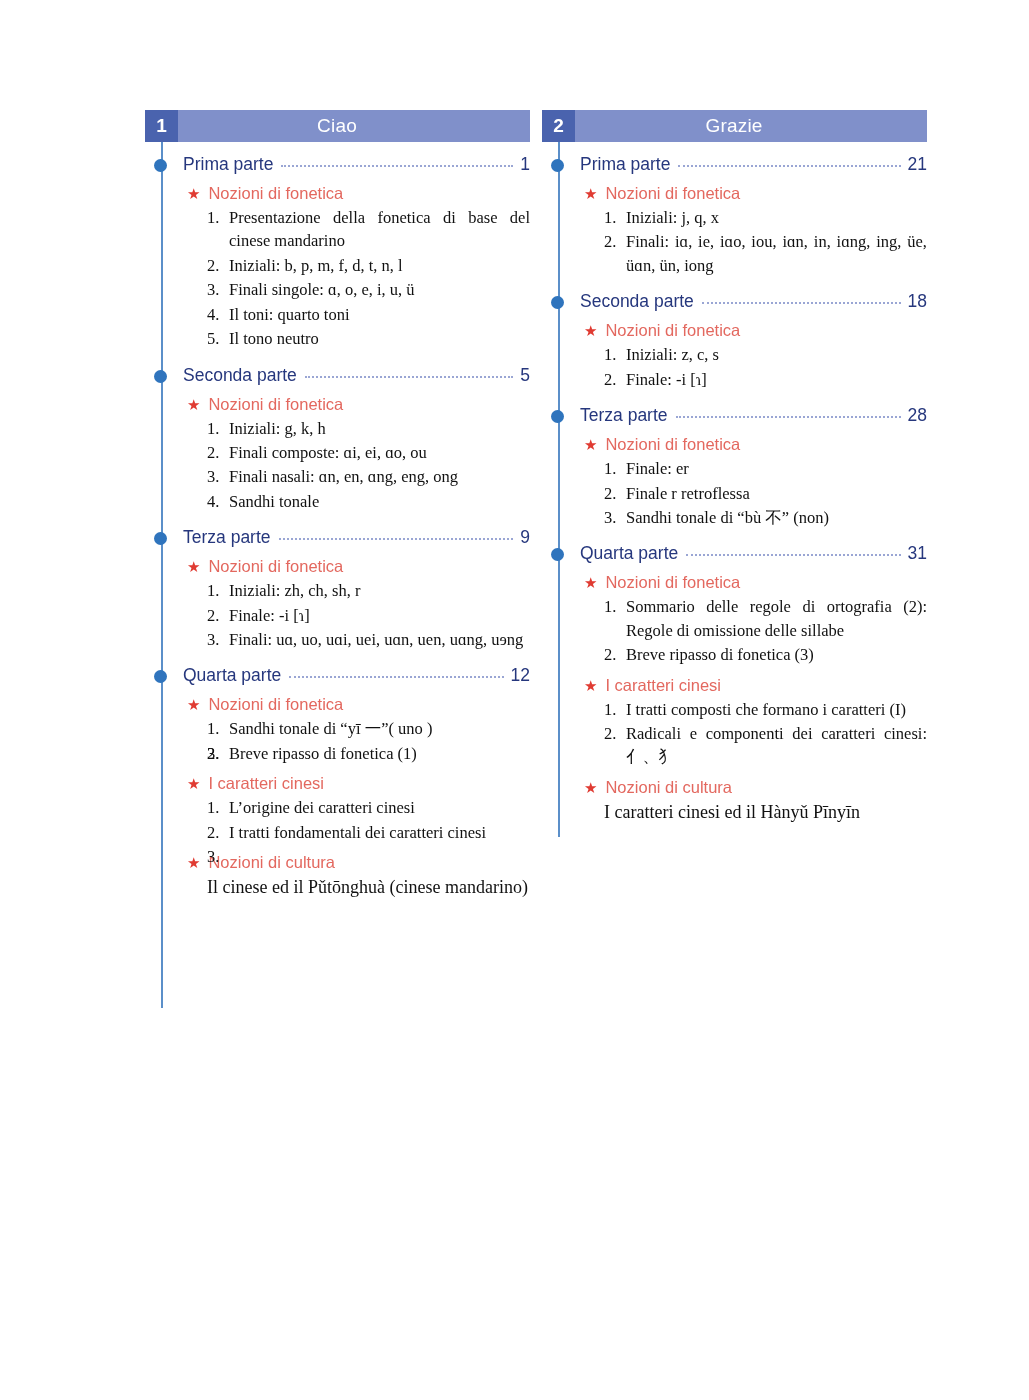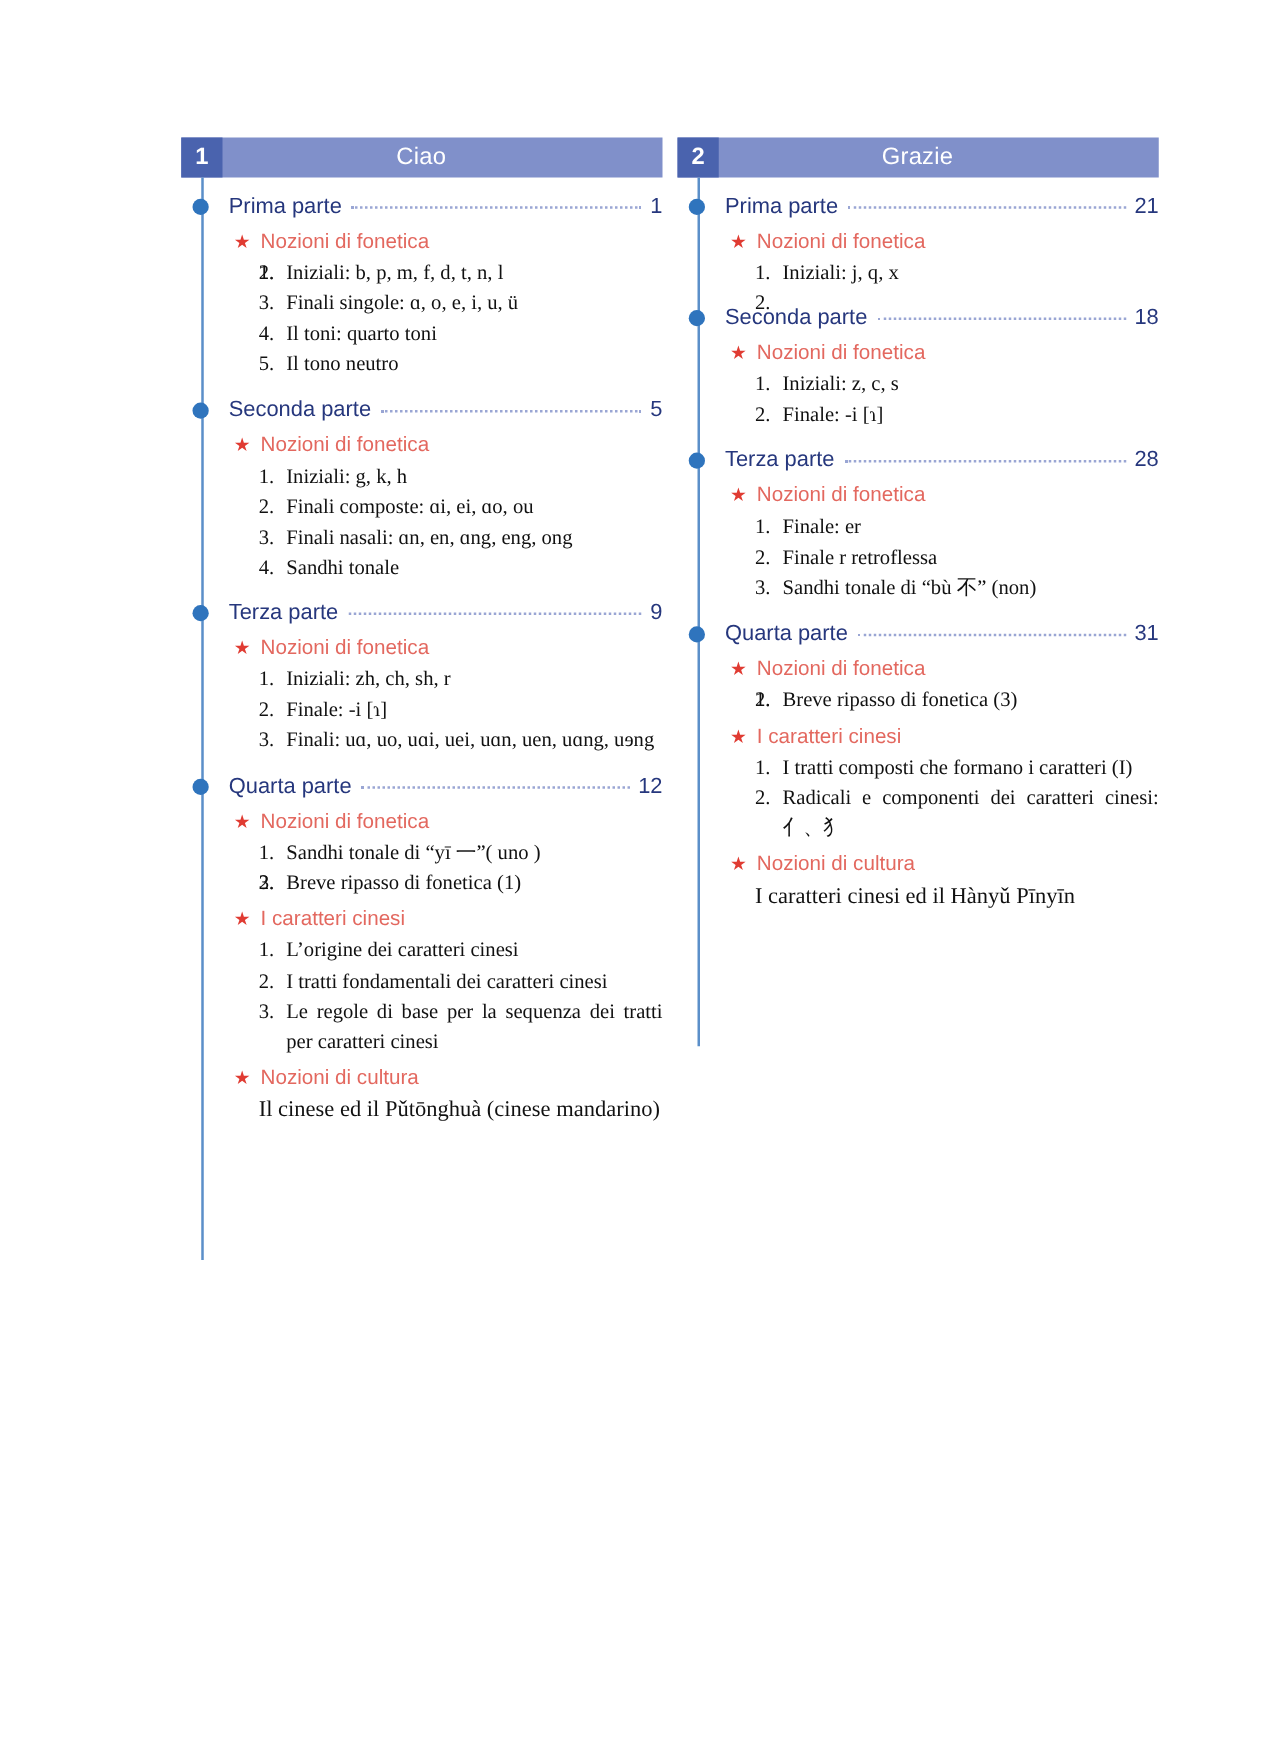--- a/index.html
+++ b/index.html
@@ -191,21 +191,21 @@
             <span class="dot"></span>
             <span class="part-label">Prima parte</span>
             <span class="part-leader"></span>
             <span class="part-page">1</span>
           </div>
           <div class="sub">
             <span class="star">★</span>
             <span>Nozioni di fonetica</span>
           </div>
           <ol class="items">
-            <li class="justify"><span class="num">1.</span></li>
+            <li class="justify"><span class="num">1.</span><span>Presentazione della fonetica di base del cinese mandarino</span></li>
             <li><span class="num">2.</span><span>Iniziali: b, p, m, f, d, t, n, l</span></li>
             <li><span class="num">3.</span><span>Finali singole: ɑ, o, e, i, u, ü</span></li>
             <li><span class="num">4.</span><span>Il toni: quarto toni</span></li>
             <li><span class="num">5.</span><span>Il tono neutro</span></li>
           </ol>
           <div class="part">
             <span class="dot"></span>
             <span class="part-label">Seconda parte</span>
             <span class="part-leader"></span>
             <span class="part-page">5</span>
@@ -250,21 +250,21 @@
             <li class="justify"><span class="num">2.</span></li>
             <li><span class="num">3.</span><span>Breve ripasso di fonetica (1)</span></li>
           </ol>
           <div class="sub">
             <span class="star">★</span>
             <span>I caratteri cinesi</span>
           </div>
           <ol class="items">
             <li><span class="num">1.</span><span>L’origine dei caratteri cinesi</span></li>
             <li><span class="num">2.</span><span>I tratti fondamentali dei caratteri cinesi</span></li>
-            <li class="justify"><span class="num">3.</span><span>Le regole di base per la sequenza dei tratti per caratteri cinesi</span></li>
+            <li class="justify"><span class="num">3.</span></li>
           </ol>
           <div class="sub">
             <span class="star">★</span>
             <span>Nozioni di cultura</span>
           </div>
           <div class="plain">Il cinese ed il Pǔtōnghuà (cinese mandarino)</div>
         </div>
       </div>
       <div class="column">
         <div class="chapter-header">
@@ -278,21 +278,21 @@
             <span class="part-label">Prima parte</span>
             <span class="part-leader"></span>
             <span class="part-page">21</span>
           </div>
           <div class="sub">
             <span class="star">★</span>
             <span>Nozioni di fonetica</span>
           </div>
           <ol class="items">
             <li><span class="num">1.</span><span>Iniziali: j, q, x</span></li>
-            <li class="justify"><span class="num">2.</span></li>
+            <li class="justify"><span class="num">2.</span><span>Finali: iɑ, ie, iɑo, iou, iɑn, in, iɑng, ing, üe, üɑn, ün, iong</span></li>
           </ol>
           <div class="part">
             <span class="dot"></span>
             <span class="part-label">Seconda parte</span>
             <span class="part-leader"></span>
             <span class="part-page">18</span>
           </div>
           <div class="sub">
             <span class="star">★</span>
             <span>Nozioni di fonetica</span>
@@ -320,21 +320,21 @@
             <span class="dot"></span>
             <span class="part-label">Quarta parte</span>
             <span class="part-leader"></span>
             <span class="part-page">31</span>
           </div>
           <div class="sub">
             <span class="star">★</span>
             <span>Nozioni di fonetica</span>
           </div>
           <ol class="items">
-            <li class="justify"><span class="num">1.</span></li>
+            <li class="justify"><span class="num">1.</span><span>Sommario delle regole di ortografia (2): Regole di omissione delle sillabe</span></li>
             <li><span class="num">2.</span><span>Breve ripasso di fonetica (3)</span></li>
           </ol>
           <div class="sub">
             <span class="star">★</span>
             <span>I caratteri cinesi</span>
           </div>
           <ol class="items">
             <li class="justify"><span class="num">1.</span><span>I tratti composti che formano i caratteri (I)</span></li>
             <li class="justify"><span class="num">2.</span><span>Radicali e componenti dei caratteri cinesi: 亻、犭</span></li>
           </ol>

